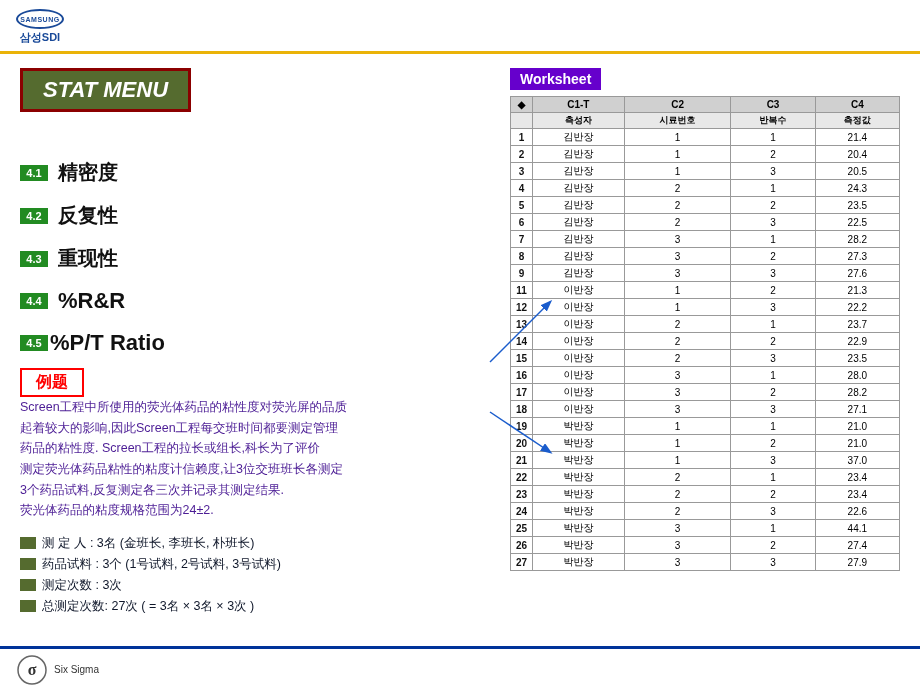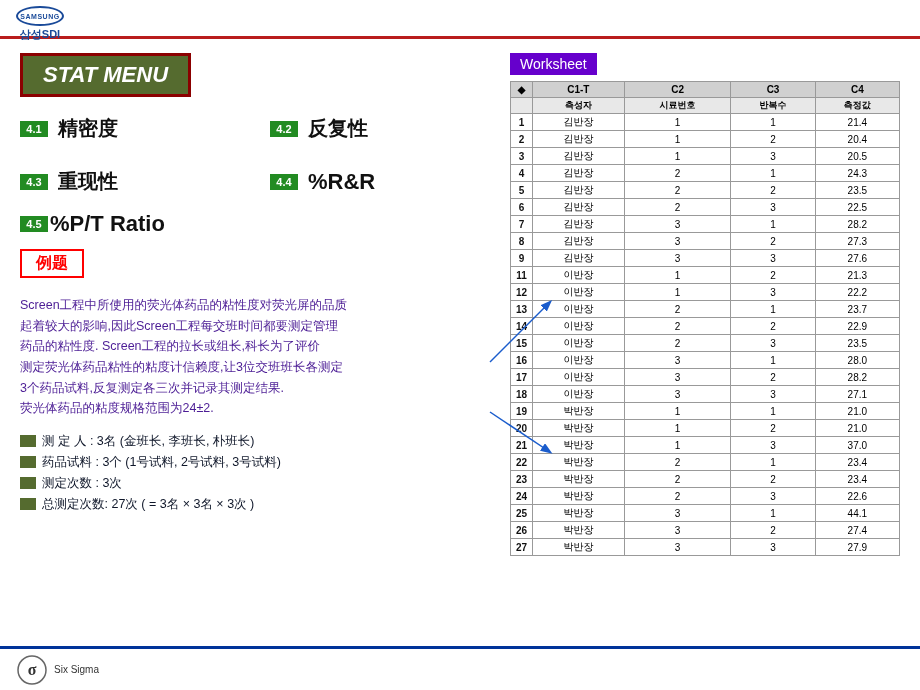--- a/index.html
+++ b/index.html
@@ -13,25 +13,25 @@
     }
     .page {
       width: 920px;
       height: 690px;
       background: white;
       position: relative;
     }
     
     .header {
       background: white;
-      border-bottom: 3px solid #b91c1c;
+      border-bottom: 3px solid #eab308;
       padding: 6px 16px;
       display: flex;
-      align-items: flex-start;
-      height: 39px;
+      align-items: flex-end;
+      height: 54px;
     }
     .samsung-logo {
       display: flex;
       flex-direction: column;
       align-items: center;
     }
     .samsung-ellipse {
       width: 48px;
       height: 20px;
       border: 2px solid #1a4a99;
@@ -70,23 +70,24 @@
     .stat-menu-text {
       font-size: 22px;
       font-weight: bold;
       font-style: italic;
       color: white;
     }
 
     
     .menu-grid {
       display: grid;
-      grid-template-columns: 1fr 1fr;
-      gap: 26px 30px;
+      grid-template-columns: 1fr;
+      gap: 16px 30px;
       margin-bottom: 16px;
+      margin-top: 29px;
     }
     .menu-item {
       display: flex;
       align-items: center;
       gap: 10px;
     }
     .menu-badge {
       background: #228B22;
       color: white;
       font-size: 11px;
@@ -110,21 +111,21 @@
       align-items: center;
       gap: 2px;
       margin-bottom: 12px;
     }
 
     
     .example-box {
       border: 2px solid red;
       display: inline-block;
       padding: 2px 14px;
-      margin-bottom: 17px;
+      margin-bottom: 0;
     }
     .example-text {
       font-size: 16px;
       font-weight: bold;
       color: red;
     }
 
     
     .desc-text {
       font-size: 12.5px;
@@ -154,21 +155,21 @@
     }
 
     
     .right-panel {
       flex: 1;
     }
     .worksheet-title {
       background: #6600CC;
       color: white;
       font-size: 14px;
-      font-weight: normal;
+      font-weight: bold;
       padding: 3px 10px;
       display: inline-block;
       margin-bottom: 6px;
     }
 
     
     .ws-table {
       border-collapse: collapse;
       font-size: 10px;
       width: 100%;

